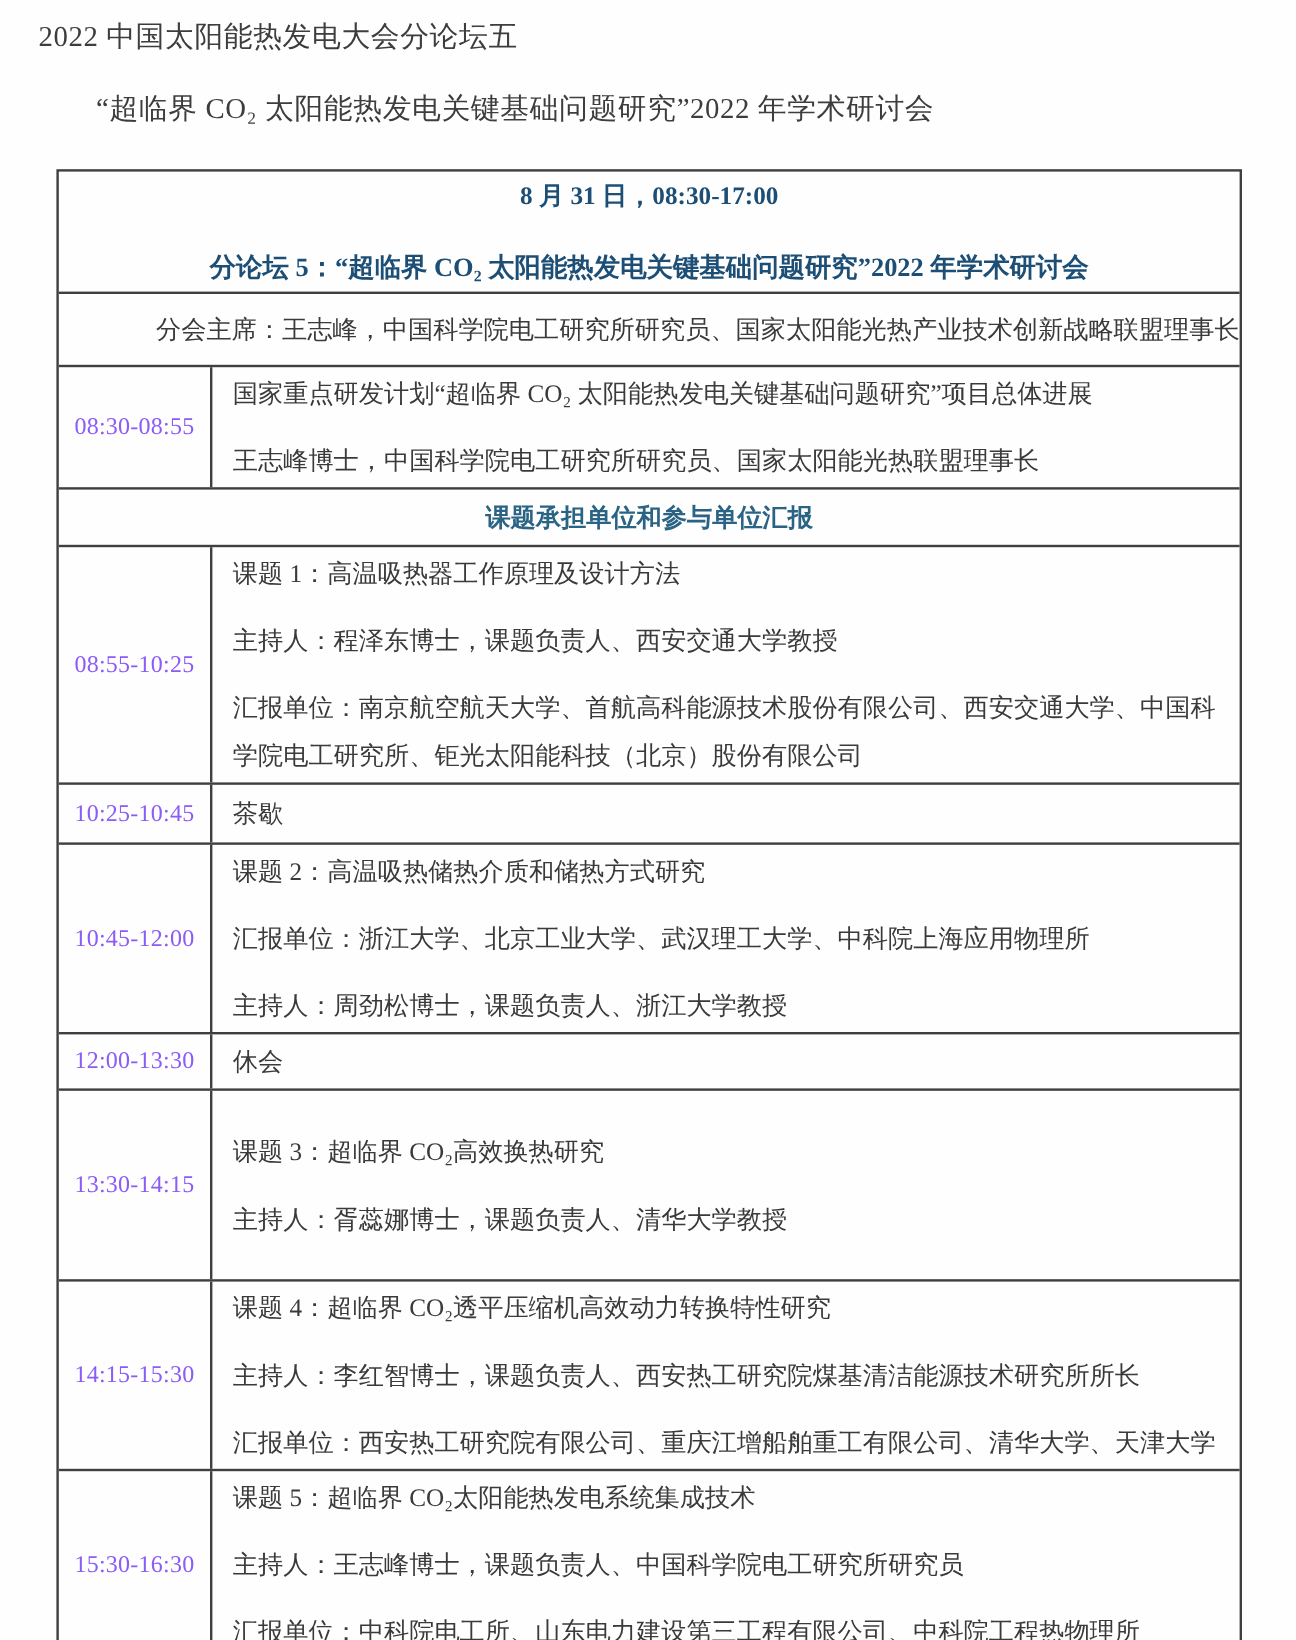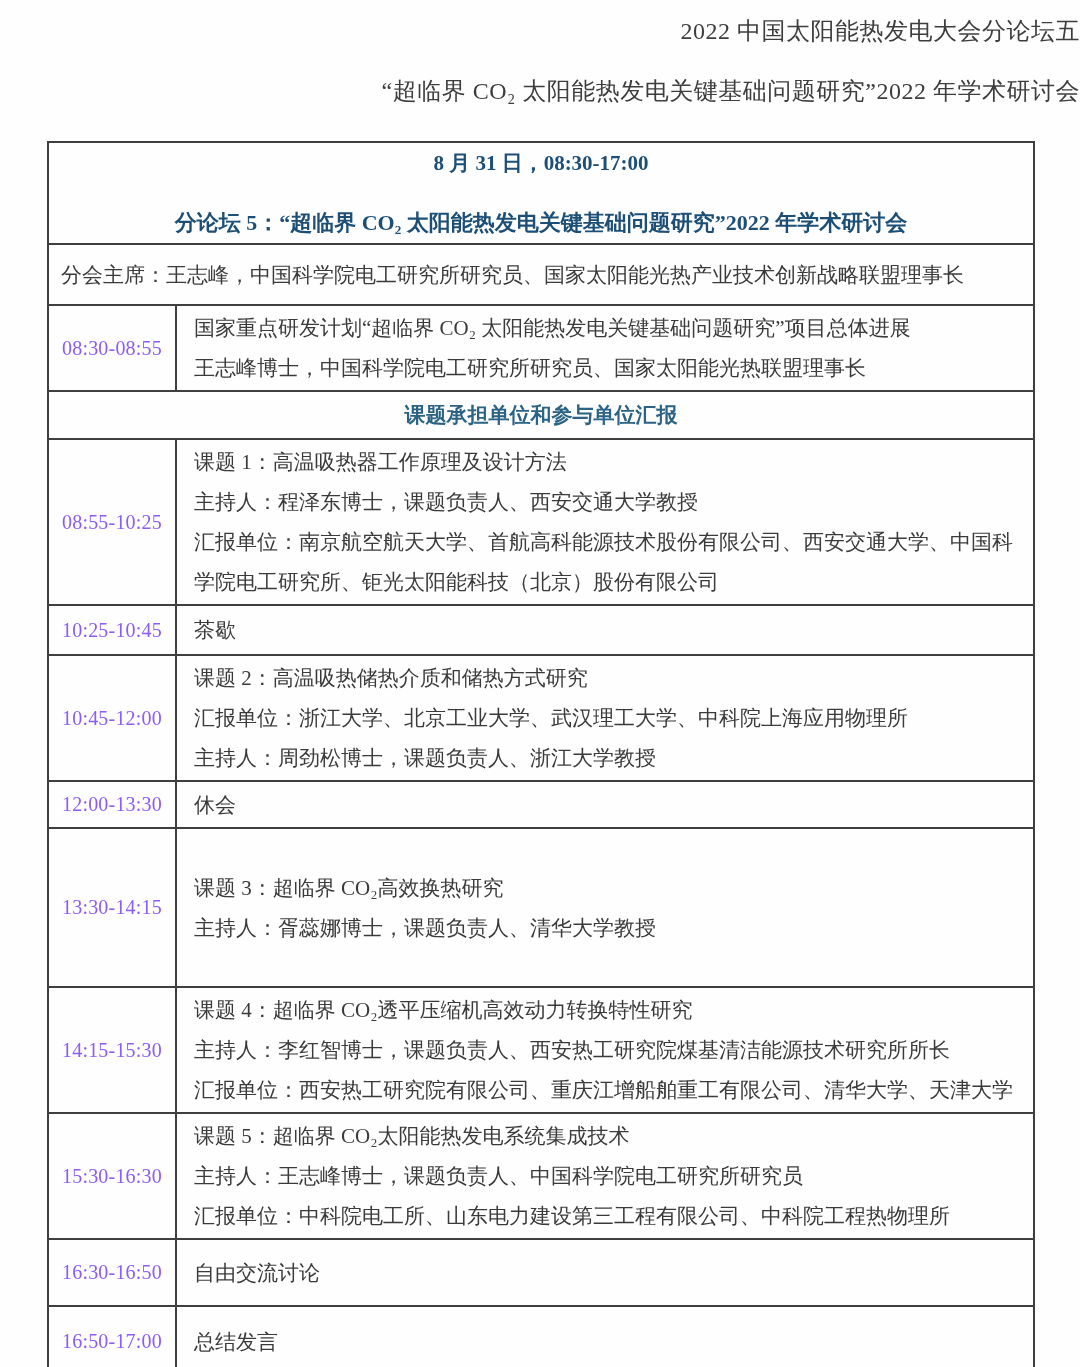--- a/index.html
+++ b/index.html
@@ -18,21 +18,21 @@
     color: var(--text);
   }
   .page {
     position: relative;
     width: 1080px;
     height: 1367px;
     background: #fefefe;
     overflow: hidden;
   }
   .doc-title {
-    text-align: right;
+    text-align: left;
     padding-top: 17px;
     color: #3d3d3d;
     margin-left: 32px;
   }
   .doc-title .t1 {
     font-size: 24px;
     line-height: 28px;
     margin-bottom: 32px;
     letter-spacing: 0.5px;
   }
@@ -62,20 +62,21 @@
     text-align: center;
     color: var(--blue1);
     font-weight: bold;
     gap: 20px;
   }
   .header-row .hline1 { font-size: 21px; line-height: 40px; }
   .header-row .hline2 { font-size: 22px; line-height: 40px; }
   .chair-row {
     padding-left: 12px;
     font-size: 21px;
+    align-items: flex-end;
   }
   .section-row {
     align-items: center;
     text-align: center;
     color: var(--blue2);
     font-weight: bold;
     font-size: 21px;
   }
   .split { flex-direction: row; }
   .time-cell {
@@ -88,20 +89,21 @@
     font-size: 20px;
     letter-spacing: 0.2px;
     color: #8b5cf6;
   }
   .content-cell {
     flex: 1;
     display: flex;
     flex-direction: column;
     justify-content: center;
     padding: 2px 10px 2px 17px;
+    gap: 16px;
   }
   .line {
     font-size: 21px;
     line-height: 40px;
   }
 </style>
 </head>
 <body>
 
 <div class="page">

